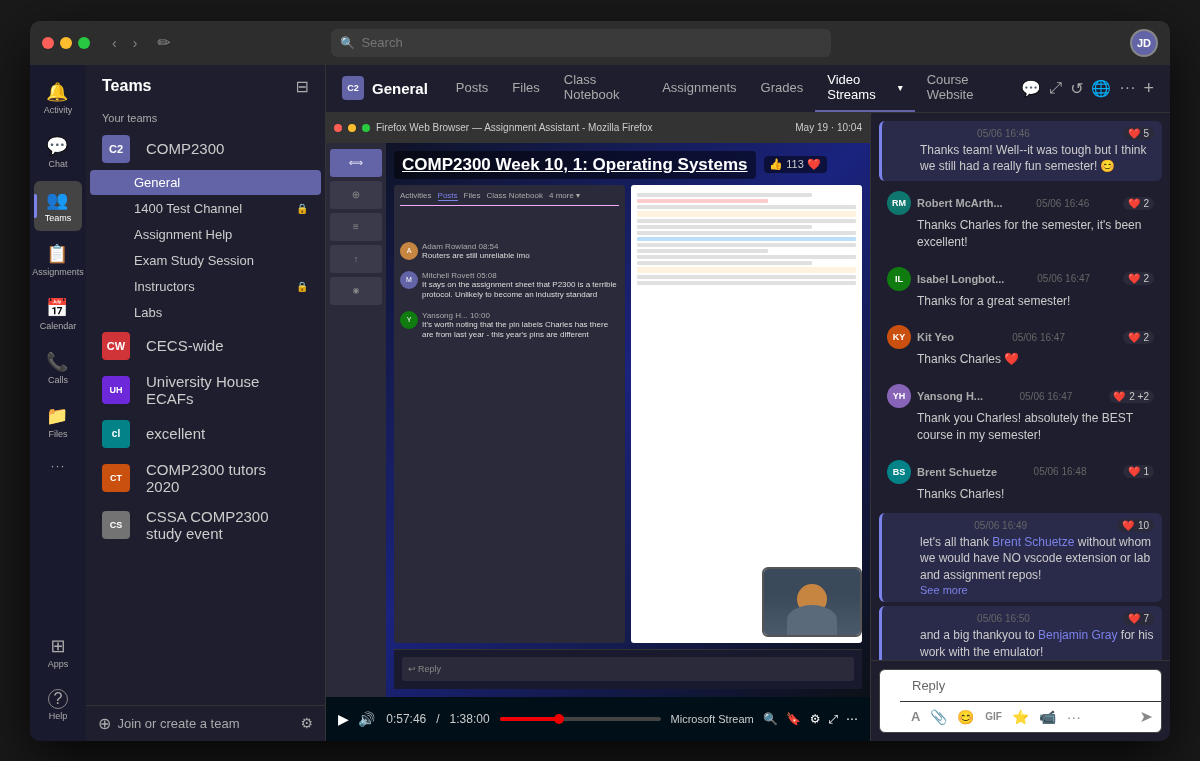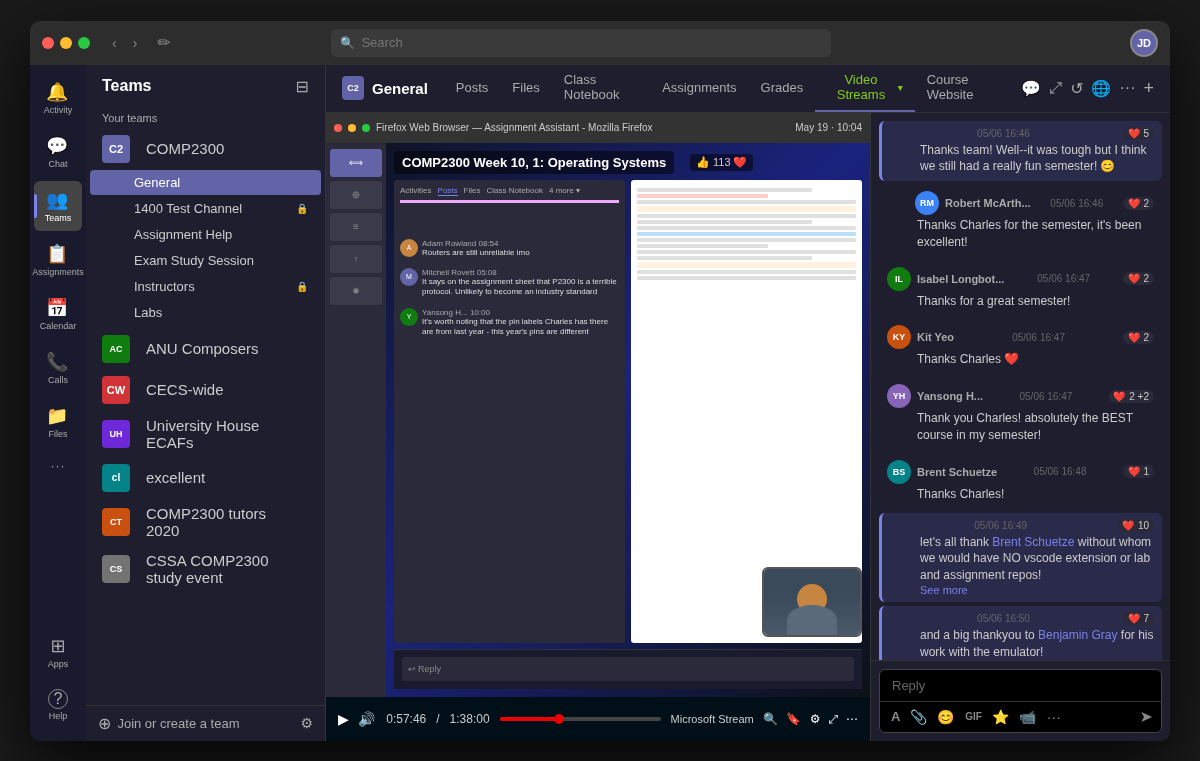--- a/index.html
+++ b/index.html
@@ -215,21 +215,21 @@
     .header-tab {
       padding: 4px 12px;
       color: #aaa;
       font-size: 13px;
       cursor: pointer;
       border-bottom: 2px solid transparent;
       height: 48px;
       display: flex;
       align-items: center;
     }
-    .header-tab.active { color: #84cc16; border-bottom: 2px solid #6264a7; text-align: center; }
+    .header-tab.active { color: #ffffff; border-bottom: 2px solid #6264a7; }
     .header-tab-chevron { font-size: 10px; margin-left: 3px; }
     .header-actions { margin-left: auto; display: flex; gap: 8px; align-items: center; }
     .header-action-btn { background: none; border: none; color: #aaa; cursor: pointer; font-size: 16px; }
     .add-tab-btn { background: none; border: none; color: #aaa; cursor: pointer; font-size: 18px; }
 
     
     .content-body {
       flex: 1;
       display: flex;
       overflow: hidden;
@@ -312,25 +312,26 @@
       gap: 6px;
     }
 
     .video-title-bar {
       display: flex;
       align-items: center;
       gap: 8px;
     }
     .video-title-text {
       color: #fff;
-      font-size: 13px;
+      font-size: 17px;
       font-weight: 600;
       background: rgba(0,0,0,0.5);
       padding: 4px 8px;
       border-radius: 4px;
+      text-decoration: underline;
     }
 
     .video-doc-area {
       flex: 1;
       display: grid;
       grid-template-columns: 1fr 1fr;
       gap: 6px;
     }
     .video-doc-panel {
       background: #fff;
@@ -510,24 +511,25 @@
       cursor: pointer;
       padding-left: 30px;
     }
 
     
     .reply-area {
       border-top: 1px solid #333;
       padding: 8px;
     }
     .reply-input-box {
-      background: #000000;
+      background: #ffffff;
       border-radius: 6px;
       border: 1px solid #444;
       overflow: hidden;
+      padding-left: 20px;
     }
     .reply-input-label {
       padding: 8px 12px;
       color: #666;
       font-size: 13px;
     }
     .reply-toolbar {
       display: flex;
       align-items: center;
       padding: 4px 8px;
@@ -645,25 +647,20 @@
           <span class="channel-name">Exam Study Session</span>
         </div>
         <div class="channel-item">
           <span class="channel-name">Instructors</span>
           <span class="channel-lock">🔒</span>
         </div>
         <div class="channel-item">
           <span class="channel-name">Labs</span>
         </div>
 
-        <div class="team-item" style="margin-top:4px;">
-          <div class="team-avatar" style="background:#107c10;font-size:9px;">AC</div>
-          <span class="team-name">ANU Composers</span>
-          <span class="team-more">···</span>
-        </div>
         <div class="team-item">
           <div class="team-avatar" style="background:#d13438;">CW</div>
           <span class="team-name">CECS-wide</span>
           <span class="team-more">···</span>
         </div>
         <div class="team-item">
           <div class="team-avatar" style="background:#6d28d9;font-size:9px;">UH</div>
           <span class="team-name">University House ECAFs</span>
           <span class="team-more">···</span>
         </div>
@@ -765,31 +762,31 @@
                     </div>
                     <div class="video-left-icon">
                       <span style="color:#888;font-size:8px;">◉</span>
                     </div>
                   </div>
 
                   <div class="video-center">
 
                     <div class="video-title-bar">
                       <span class="video-title-text">COMP2300 Week 10, 1: Operating Systems</span>
-                      <div style="display:flex;gap:4px;margin-left:8px;">
+                      <div style="display:flex;gap:4px;margin-left:0;">
                         <span style="color:#ccc;font-size:11px;background:rgba(0,0,0,0.5);padding:2px 6px;border-radius:4px;">
                           👍 <span>113</span>  ❤️
                         </span>
                       </div>
                     </div>
 
                     <div class="video-doc-area">
 
                       <div style="background:#2a2a3a;border-radius:3px;padding:6px;overflow:hidden;">
-                        <div style="display:flex;gap:6px;border-bottom:3px solid #f0abfc;padding-bottom:4px;margin-bottom:4px;">
+                        <div style="display:flex;gap:6px;border-bottom:1px solid #f0abfc;padding-bottom:4px;margin-bottom:4px;">
                           <span style="font-size:8px;color:#aaa;">Activities</span>
                           <span style="font-size:8px;color:#7b83eb;border-bottom:1px solid #7b83eb;">Posts</span>
                           <span style="font-size:8px;color:#aaa;">Files</span>
                           <span style="font-size:8px;color:#aaa;">Class Notebook</span>
                           <span style="font-size:8px;color:#aaa;">4 more ▾</span>
                         </div>
 
                         <div style="display:flex;flex-direction:column;gap:4px;margin-top:36px;">
                           <div class="video-chat-item">
                             <div class="video-chat-avatar" style="background:#c68642;">A</div>
@@ -885,21 +882,21 @@
                 <div class="chat-msg-reaction">
                   <span class="heart-icon">❤️</span>
                   <span class="reaction-count">5</span>
                 </div>
               </div>
               <div class="chat-msg-text">Thanks team! Well--it was tough but I think we still had a really fun semester! 😊</div>
             </div>
 
             <div class="chat-msg">
               <div class="chat-msg-header">
-                <div class="chat-msg-avatar" style="background:#3b82f6;margin-left:28px;">RM</div>
+                <div class="chat-msg-avatar" style="background:#0f766e;">RM</div>
                 <span class="chat-msg-name">Robert McArth...</span>
                 <span class="chat-msg-time">05/06 16:46</span>
                 <div class="chat-msg-reaction">
                   <span class="heart-icon">❤️</span>
                   <span class="reaction-count">2</span>
                 </div>
               </div>
               <div class="chat-msg-text">Thanks Charles for the semester, it's been excellent!</div>
             </div>
 

